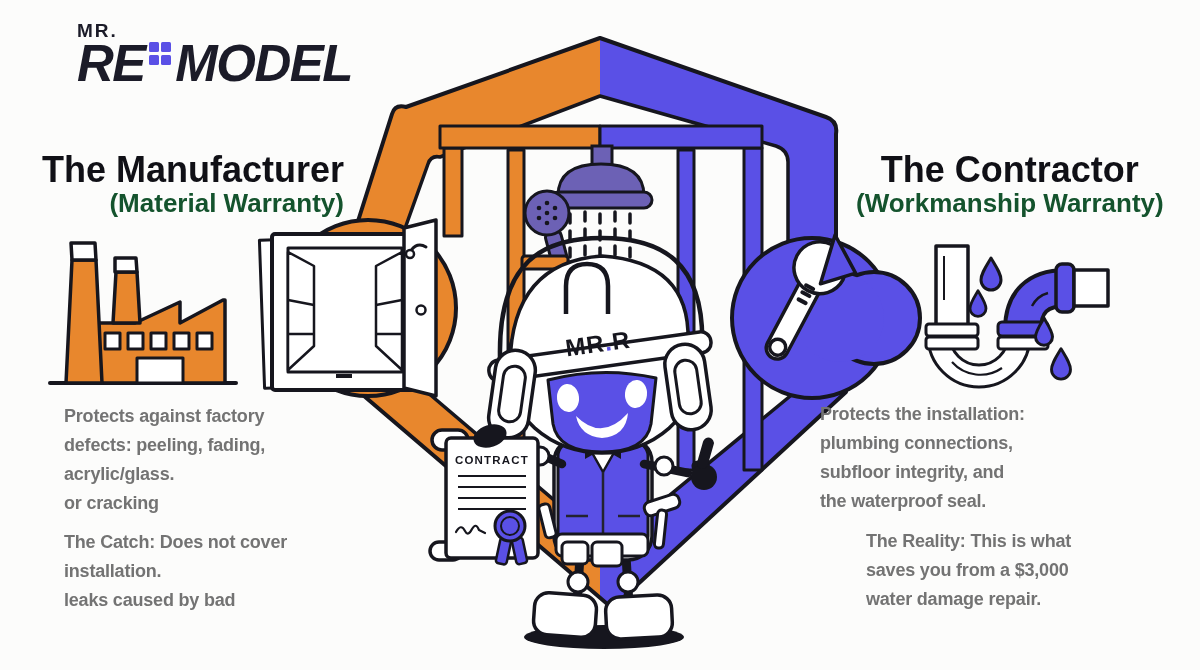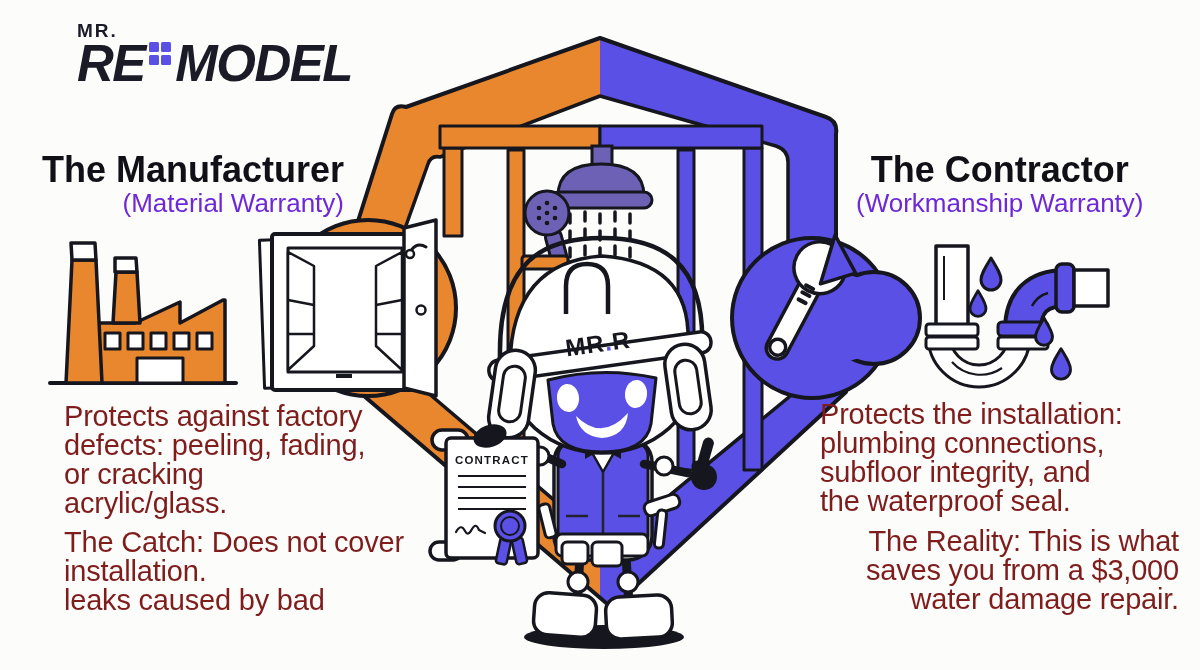--- a/index.html
+++ b/index.html
@@ -12,27 +12,27 @@
   .logo-top{font-size:19px;font-weight:bold;letter-spacing:2px;color:#1B1B28;}
   .logo-main{font-size:51px;font-weight:bold;letter-spacing:-1.5px;color:#1B1B28;line-height:44px;
              display:flex;align-items:flex-start;font-style:italic;}
   .logo-grid{display:inline-grid;grid-template-columns:10px 10px;grid-auto-rows:10px;gap:2.5px;
              margin:0 4px 3px 4px;}
   .logo-grid span{background:#5A50E6;border-radius:1.5px;}
   
   .head-left{right:856px;top:152px;text-align:right;}
   .head-right{left:856px;top:152px;text-align:center;}
   .h-title{font-size:36px;font-weight:bold;line-height:36px;color:#101016;}
-  .h-sub{font-size:26px;font-weight:normal;line-height:30px;color:#6d28d9;}
+  .h-sub{font-size:26px;font-weight:bold;line-height:30px;color:#14532d;}
   
-  .body-block{font-size:29px;font-weight:normal;line-height:29px;letter-spacing:-0.2px;color:#7f1d1d;}
+  .body-block{font-size:18px;font-weight:bold;line-height:29px;letter-spacing:-0.2px;color:#737373;}
   .bl-1{left:64px;top:402px;}
   .bl-2{left:64px;top:528px;}
   .br-1{left:820px;top:400px;}
-  .br-2{left:866px;top:527px;text-align:right;}
+  .br-2{left:866px;top:527px;}
   
   .f-orange{fill:#E8872D}.f-blue{fill:#5A50E6}.f-purple{fill:#6C61B5}
   .f-white{fill:#FFFFFF}.f-ink{fill:#16161E}.f-bg{fill:#FCFCFB}.f-none{fill:none}
   .s-ink{stroke:#16161E}
   .helmet-text{font-size:24px;font-weight:bold;letter-spacing:1px;fill:#16161E;}
   .helmet-text .dot{fill:#5A50E6;}
   .contract-text{font-size:11.5px;font-weight:bold;letter-spacing:1.2px;fill:#16161E;}
 </style>
 </head>
 <body>
@@ -274,22 +274,22 @@
 </div>
 
 <div class="txt head-right">
   <div class="h-title">The Contractor</div>
   <div class="h-sub">(Workmanship Warranty)</div>
 </div>
 
 <div class="txt body-block bl-1">
   <div>Protects against factory</div>
   <div>defects: peeling, fading,</div>
+  <div>acrylic/glass.</div>
   <div>or cracking</div>
-  <div>acrylic/glass.</div>
 </div>
 
 <div class="txt body-block bl-2">
   <div>The Catch: Does not cover</div>
   <div>installation.</div>
   <div>leaks caused by bad</div>
 </div>
 
 <div class="txt body-block br-1">
   <div>Protects the installation:</div>

